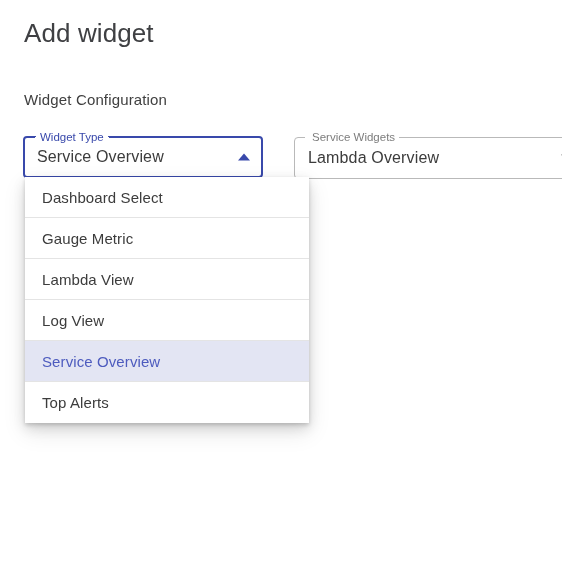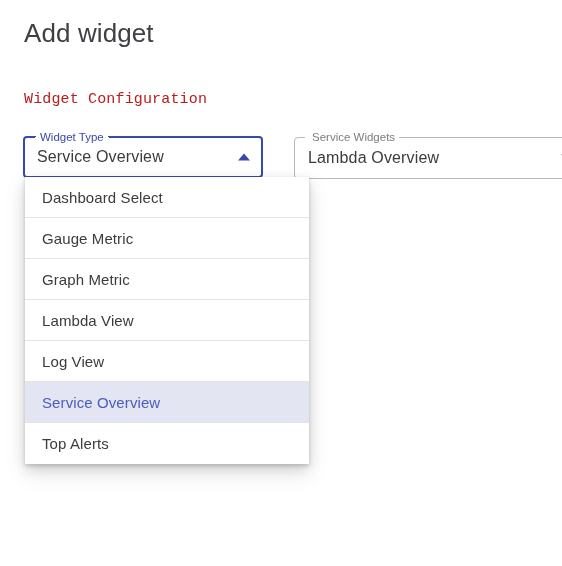--- a/index.html
+++ b/index.html
@@ -29,24 +29,23 @@
     white-space: nowrap;
   }
 
   #section-title {
     position: absolute;
     left: 24px;
     top: 90px;
     font-size: 15px;
     line-height: 20px;
     font-weight: 400;
-    color: #b91c1c;
+    color: #404040;
     letter-spacing: 0.15px;
     white-space: nowrap;
-    font-family: Liberation Mono, monospace;
   }
 
   
   .field {
     position: absolute;
     height: 42px;
     box-sizing: border-box;
     background: #ffffff;
     border-radius: 4px;
   }
@@ -169,18 +168,17 @@
 <div class="field" id="service-widgets-field">
   <div class="legend-gap"></div>
   <div class="legend-label">Service Widgets</div>
   <div class="field-value">Lambda Overview</div>
   <div class="arrow"></div>
 </div>
 
 <div id="widget-type-menu">
   <div class="menu-item">Dashboard Select</div>
   <div class="menu-item">Gauge Metric</div>
-  <div class="menu-item">Graph Metric</div>
   <div class="menu-item">Lambda View</div>
   <div class="menu-item">Log View</div>
   <div class="menu-item selected">Service Overview</div>
   <div class="menu-item">Top Alerts</div>
 </div>
 
 </body></html>

